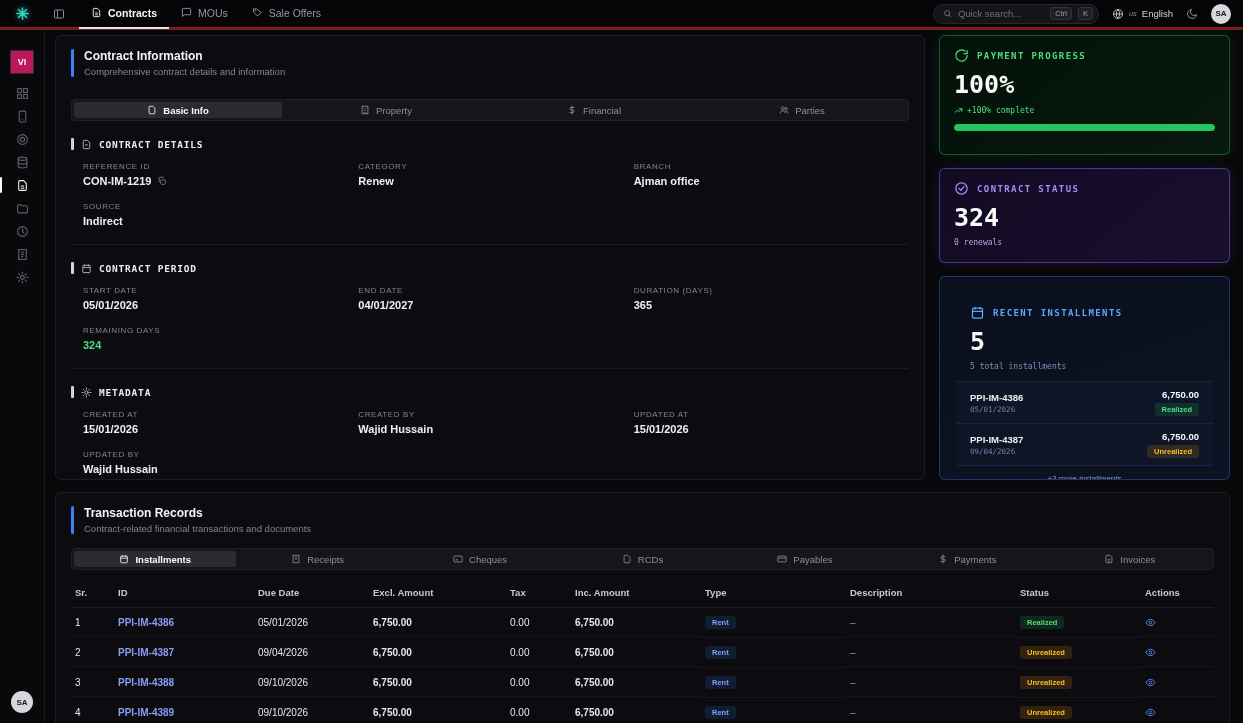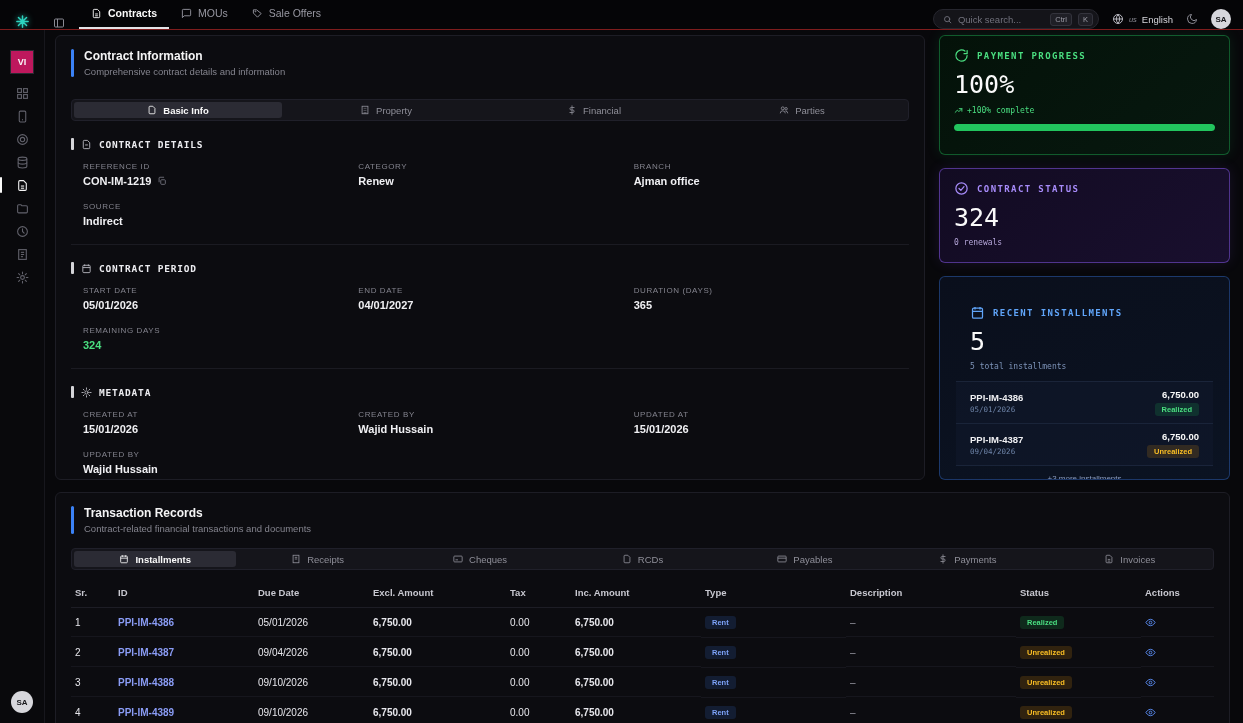--- a/index.html
+++ b/index.html
@@ -2,22 +2,22 @@
 <html><head>
 <meta charset="utf-8">
 <style>
   * { margin:0; padding:0; box-sizing:border-box; }
   html,body { width:1243px; height:723px; overflow:hidden; background:#08080b;
     font-family:"Liberation Sans",sans-serif; color:#e4e4e7; }
   svg { display:block; }
   button { font-family:inherit; }
 
   
-  .topbar { height:30px; display:flex; align-items:flex-end; background:#050507;
-    border-bottom:1px solid #7f1d1d; padding-right:12px; }
+  .topbar { height:30px; display:flex; align-items:center; background:#050507;
+    border-bottom:3px solid #7f1d1d; padding-right:12px; }
   .logo-tile { width:45px; display:flex; justify-content:center; align-items:center; color:#2dd4bf; cursor:pointer; }
   .logo-tile svg { width:15px; height:15px; filter:drop-shadow(0 0 3px rgba(45,212,191,.7)); }
   .icon-btn { background:none; border:none; color:#8b8b94; display:flex; align-items:center; padding:0 8px; cursor:pointer; }
   .icon-btn svg { width:12px; height:12px; }
   .nav-tabs { display:flex; height:30px; margin-left:6px; }
   .nav-tab { display:flex; align-items:center; gap:6px; padding:0 12px; font-size:10.5px;
     color:#9797a1; border-bottom:2px solid transparent; cursor:pointer; }
   .nav-tab.active { color:#fafafa; border-bottom-color:#e4e4e7; font-weight:bold; }
   .nav-tab svg { width:11px; height:11px; }
   .topbar-right { margin-left:auto; display:flex; align-items:center; gap:13px; }
@@ -89,21 +89,21 @@
   .cs-card { background:linear-gradient(140deg,#120b22,#190f2e); border:1px solid rgba(139,92,246,.5);
     box-shadow:0 0 14px rgba(139,92,246,.12); height:95px; flex:none; }
   .ri-card { background:linear-gradient(160deg,#0a0f1c,#0b1322); border:1px solid rgba(59,130,246,.35);
     flex:1; display:flex; flex-direction:column; overflow:hidden; padding:16px; }
   .stat-head { display:flex; align-items:center; gap:8px; font-family:"DejaVu Sans Mono",monospace;
     font-size:9px; font-weight:bold; letter-spacing:1.4px; }
   .stat-head svg { width:15px; height:15px; }
   .pp-title { color:#4ade80; }
   .cs-title { color:#a78bfa; }
   .ri-title { color:#60a5fa; }
-  .stat-value { font-family:"DejaVu Sans Mono",monospace; font-size:25px; font-weight:normal;
+  .stat-value { font-family:"DejaVu Sans Mono",monospace; font-size:25px; font-weight:bold;
     color:#fafafa; margin-top:9px; line-height:1; }
   .pp-note { display:flex; align-items:center; gap:4px; font-family:"DejaVu Sans Mono",monospace;
     font-size:8px; color:#4ade80; margin-top:9px; }
   .pp-note svg { width:9px; height:9px; }
   .progress-track { height:7px; background:rgba(34,197,94,.15); border-radius:4px; margin-top:9px; overflow:hidden; }
   .progress-fill { height:100%; background:#22c55e; border-radius:4px; box-shadow:0 0 8px #22c55e; }
   .cs-note { font-family:"DejaVu Sans Mono",monospace; font-size:8px; color:#b4a5d8; margin-top:8px; }
   .ri-note { font-family:"DejaVu Sans Mono",monospace; font-size:8px; color:#7d93b8; margin-top:8px; }
   .ri-top { padding:12px 14px 10px; }
   .ri-items { border-top:1px solid rgba(99,130,180,.18); }

